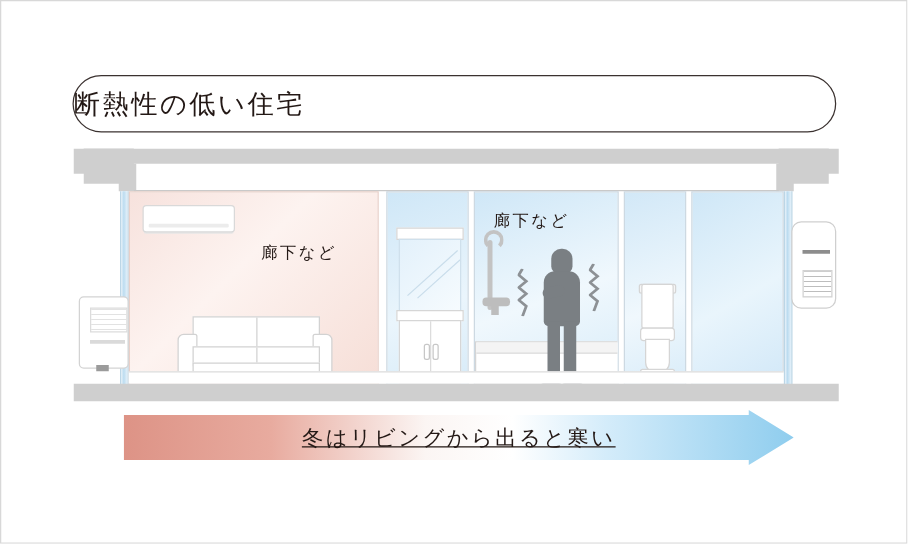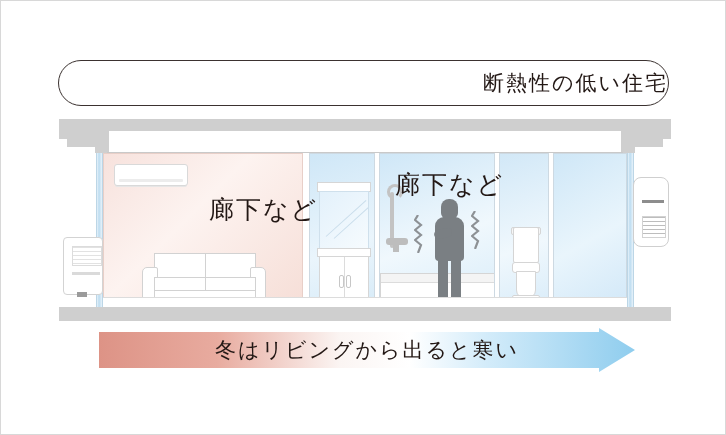--- a/index.html
+++ b/index.html
@@ -16,21 +16,21 @@
     box-sizing:border-box;
     border:1px solid #d8d8d8;
   }
 
   
   #title-pill{
     position:absolute;left:57px;top:59px;width:611px;height:46px;
     border:1px solid #3b3230;
     border-radius:25px;
     background:#ffffff;
-    display:flex;align-items:center;justify-content:flex-end;
+    display:flex;align-items:center;justify-content:flex-start;
     box-sizing:border-box;
   }
   #title-text{
     font-size:21px;color:#231815;letter-spacing:2px;
     font-family:"Liberation Serif","DejaVu Serif",serif;
     white-space:nowrap;
   }
 
   
   #house{
@@ -110,21 +110,21 @@
     background:linear-gradient(90deg,#e7f2fa,#bcdcf0 40%,#e7f2fa);
     border-left:1px solid #bcd6e6;border-right:1px solid #bcd6e6;
     box-sizing:border-box;
   }
   .sash-left{left:37px;}
   .sash-right{right:37px;}
 
   
   .room-label{
     position:absolute;
-    font-size:25px;color:#231815;letter-spacing:2px;white-space:nowrap;
+    font-size:13px;color:#231815;letter-spacing:2px;white-space:nowrap;
     font-family:"Liberation Serif","DejaVu Serif",serif;
   }
   #label-living{left:106px;top:40px;}
   #label-hall{left:292px;top:15px;}
 
   
   .ac-indoor{
     position:absolute;left:10px;top:10px;width:72px;height:20px;
     background:#fff;border:1px solid #d9d9d9;border-radius:3px;
     box-shadow:0 2px 0 -1px #e6e6e6;
@@ -295,22 +295,23 @@
   
   #arrow{
     position:absolute;left:98px;top:327px;width:536px;height:44px;
   }
   #arrow-body{
     position:absolute;left:0;top:0;width:536px;height:44px;
   }
   #arrow-text{
     position:absolute;left:0;top:0;width:536px;height:44px;
     display:flex;align-items:center;justify-content:center;
-    font-size:21px;color:#231815;letter-spacing:2px;white-space:nowrap;
+    font-size:17px;color:#231815;letter-spacing:2px;white-space:nowrap;
     font-family:"Liberation Serif","DejaVu Serif",serif;
+    text-decoration:underline;
   }
 </style>
 </head>
 <body>
 
 <div id="page">
 
   <div id="title-pill">
     <span id="title-text">断熱性の低い住宅</span>
   </div>

